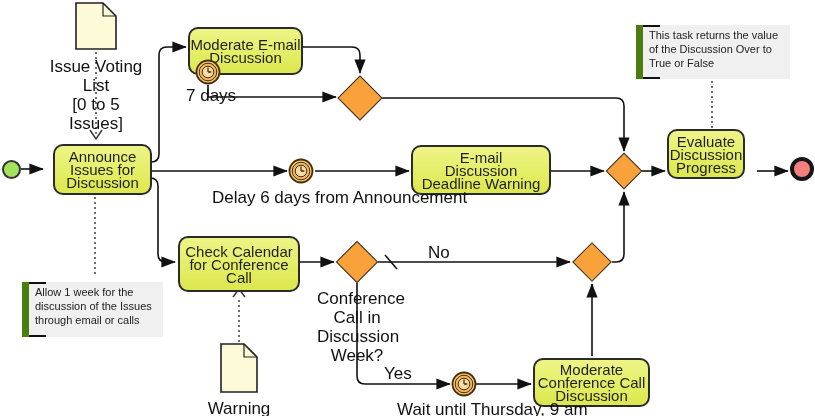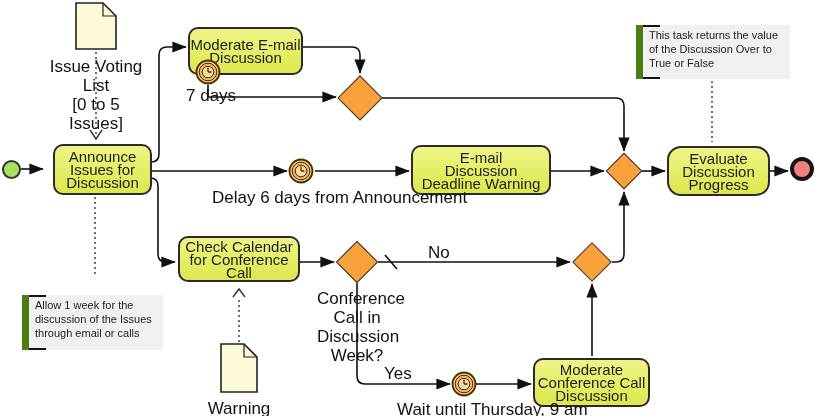--- a/index.html
+++ b/index.html
@@ -96,26 +96,26 @@
   </div>
   <div class="task" style="left:188px;top:27px;width:115px;height:48px;">
     <span class="task-label">Moderate E-mail
 Discussion</span>
   </div>
   <div class="task" style="left:411px;top:145px;width:140px;height:50px;">
     <span class="task-label">E-mail
 Discussion
 Deadline Warning</span>
   </div>
-  <div class="task" style="left:178px;top:236px;width:122px;height:46px;">
+  <div class="task" style="left:178px;top:236px;width:122px;height:56px;">
     <span class="task-label">Check Calendar
 for Conference
 Call</span>
   </div>
-  <div class="task" style="left:667px;top:146px;width:103px;height:50px;border-radius:14px;">
+  <div class="task" style="left:667px;top:129px;width:78px;height:50px;">
     <span class="task-label">Evaluate
 Discussion
 Progress</span>
   </div>
   <div class="task" style="left:533px;top:358px;width:117px;height:49px;">
     <span class="task-label">Moderate
 Conference Call
 Discussion</span>
   </div>
 
@@ -158,21 +158,21 @@
   <div class="doc" style="left:220px;top:343px;">
     <svg width="38" height="50">
       <path d="M1 1 H24 L37 14 V49 H1 Z" fill="#fdfbd7" stroke="#222" stroke-width="1.6"></path>
       <path d="M24 1 V14 H37" fill="none" stroke="#222" stroke-width="1.2"></path>
     </svg>
   </div>
 
   <div class="annotation" style="left:636px;top:25px;width:154px;height:54px;">This task returns the value
 of the Discussion Over to
 True or False</div>
-  <div class="annotation" style="left:22px;top:295px;width:141px;height:55px;">Allow 1 week for the
+  <div class="annotation" style="left:22px;top:282px;width:141px;height:55px;">Allow 1 week for the
 discussion of the Issues
 through email or calls</div>
 
   <div class="lbl center" style="left:44px;top:57px;width:104px;">Issue Voting List
 [0 to 5 Issues]</div>
   <div class="lbl nowrap" style="left:186px;top:86px;">7 days</div>
   <div class="lbl nowrap" style="left:212px;top:188px;">Delay 6 days from Announcement</div>
   <div class="lbl nowrap" style="left:428px;top:243px;">No</div>
   <div class="lbl center" style="left:317px;top:289px;width:80px;">Conference
 Call in

